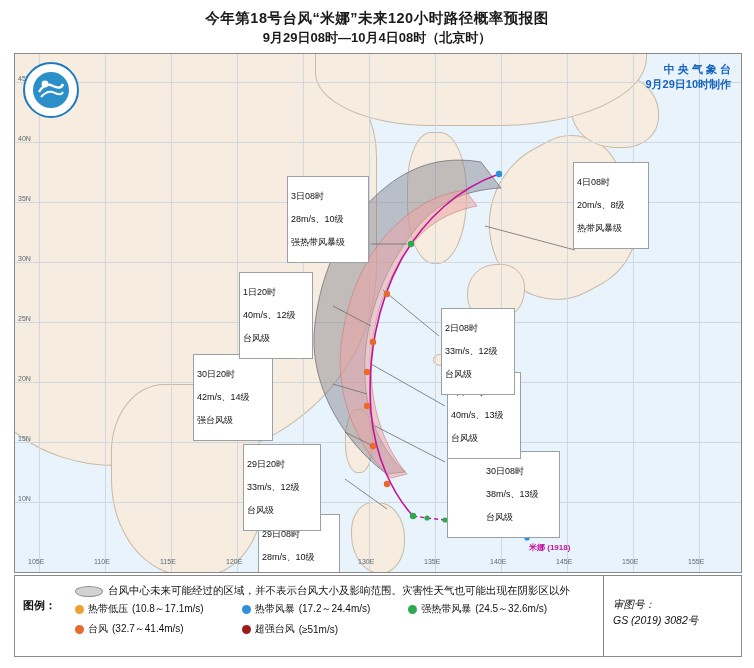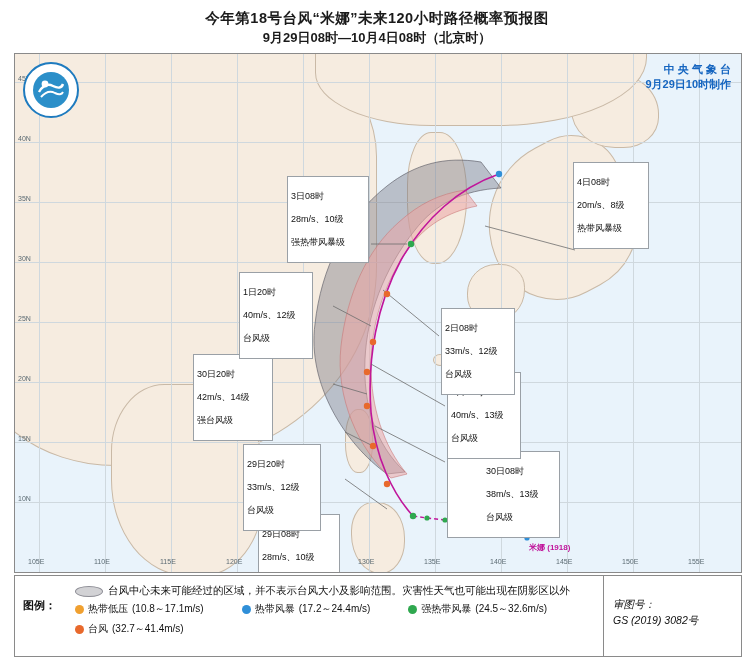--- a/index.html
+++ b/index.html
@@ -300,20 +300,25 @@
     <div class="legend-item">
       <span class="dot" style="background:#2fa84f;"></span>
       <span>强热带风暴</span>
       <span>(24.5～32.6m/s)</span>
     </div>
     <div class="legend-item">
       <span class="dot" style="background:#e8692c;"></span>
       <span>台风</span>
       <span>(32.7～41.4m/s)</span>
     </div>
+    <div class="legend-item">
+      <span class="dot" style="background:#9b1b1b;"></span>
+      <span>超强台风</span>
+      <span>(≥51m/s)</span>
+    </div>
   </div>
 
   <div class="legend-divider"></div>
 
   <div class="approval">
     <div>审图号：</div>
     <div>GS (2019) 3082号</div>
   </div>
 </div>
 

